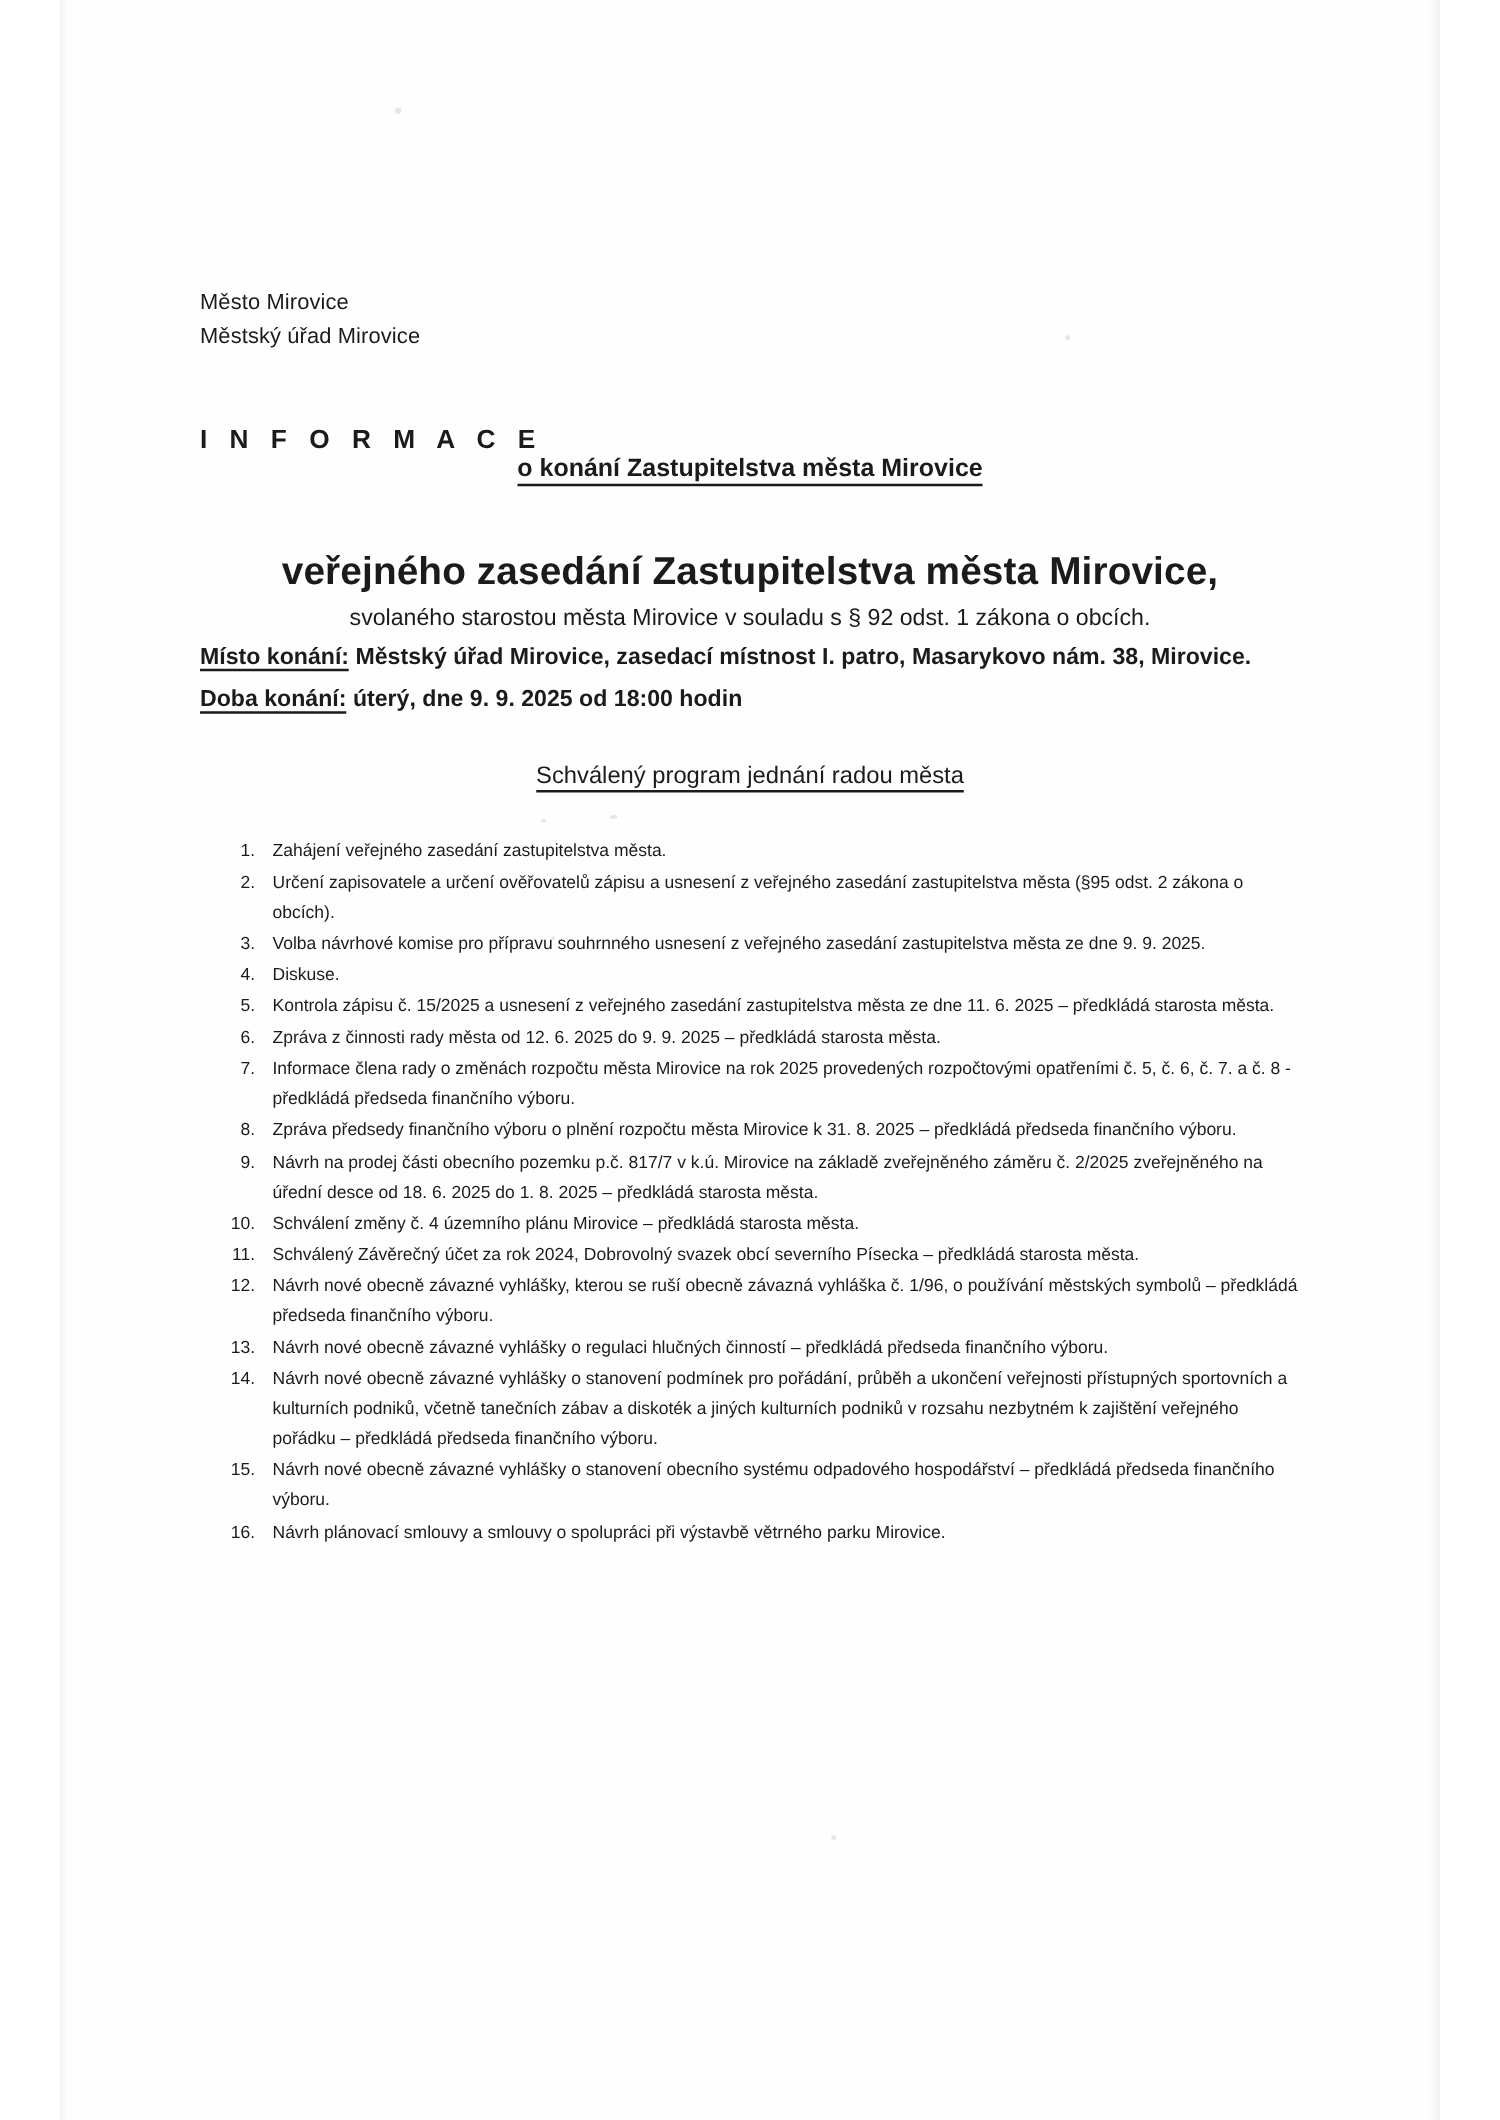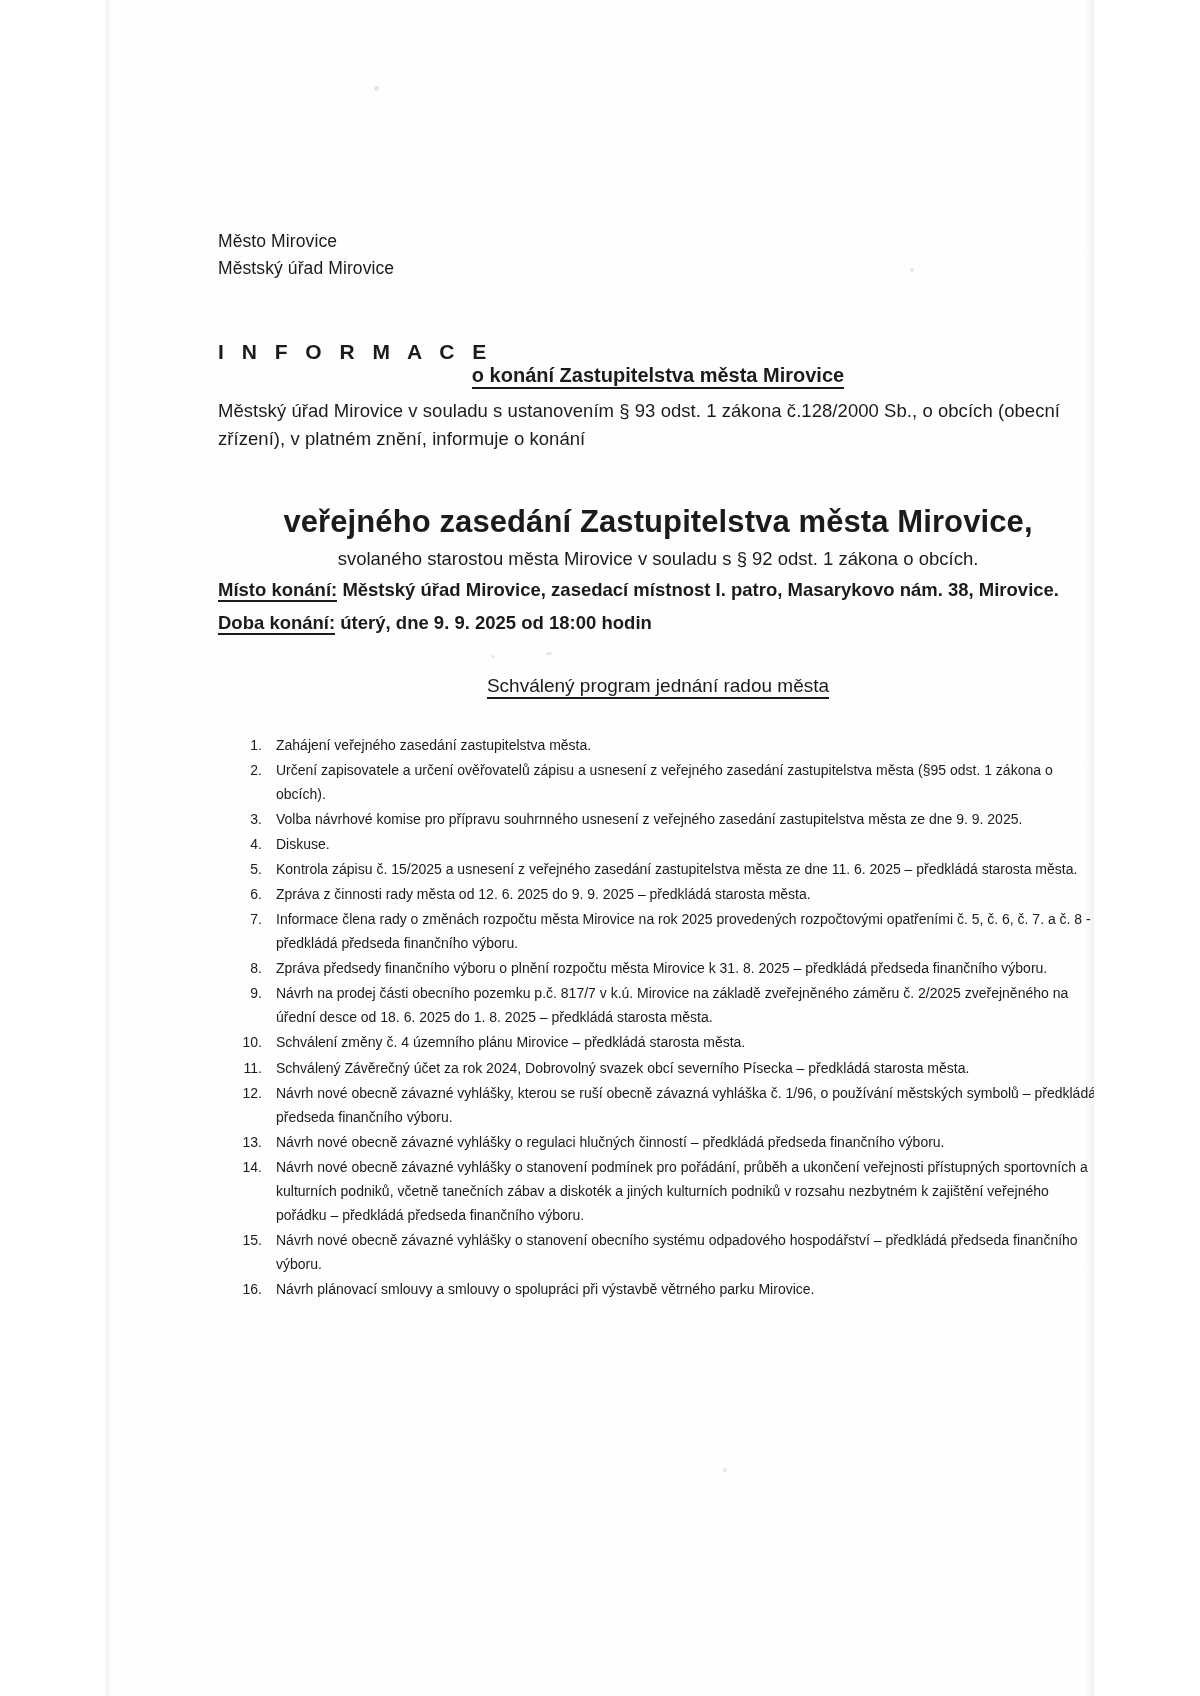--- a/index.html
+++ b/index.html
@@ -8,21 +8,21 @@
     padding: 0;
     background: #ffffff;
   }
   body {
     font-family: "Liberation Sans", sans-serif;
     color: #1b1b1b;
     -webkit-font-smoothing: antialiased;
   }
   .page {
     position: relative;
-    width: 988px;
+    width: 1104px;
     height: 1696px;
     margin: 0 auto;
     background: #fefefe;
     overflow: hidden;
   }
   
   .scan-edge-left {
     position: absolute;
     top: 0; left: 0;
     width: 6px; height: 100%;
@@ -158,21 +158,20 @@
       <div>Město Mirovice</div>
       <div>Městský úřad Mirovice</div>
     </div>
 
     <div class="informace">I N F O R M A C E</div>
 
     <div class="subtitle-underline">
       <span>o konání Zastupitelstva města Mirovice</span>
     </div>
 
-    <p class="intro">Městský úřad Mirovice v souladu s ustanovením § 93 odst. 1 zákona č.128/2000 Sb., o obcích (obecní zřízení), v platném znění, informuje o konání</p>
 
     <div class="main-heading">veřejného zasedání Zastupitelstva města Mirovice,</div>
 
     <div class="convened">svolaného starostou města Mirovice v souladu s § 92 odst. 1 zákona o obcích.</div>
 
     <div class="meta-line">
       <span class="lbl">Místo konání:</span>
       <span class="val">Městský úřad Mirovice, zasedací místnost I. patro, Masarykovo nám. 38, Mirovice.</span>
     </div>
 
@@ -180,21 +179,21 @@
       <span class="lbl">Doba konání:</span>
       <span class="val">úterý, dne 9. 9. 2025 od 18:00 hodin</span>
     </div>
 
     <div class="program-heading">
       <span>Schválený program jednání radou města</span>
     </div>
 
     <ol class="agenda">
         <li>Zahájení veřejného zasedání zastupitelstva města.</li>
-        <li>Určení zapisovatele a určení ověřovatelů zápisu a usnesení z veřejného zasedání zastupitelstva města (§95 odst. 1 zákona o obcích).</li>
+        <li>Určení zapisovatele a určení ověřovatelů zápisu a usnesení z veřejného zasedání zastupitelstva města (§95 odst. 2 zákona o obcích).</li>
         <li>Volba návrhové komise pro přípravu souhrnného usnesení z veřejného zasedání zastupitelstva města ze dne 9. 9. 2025.</li>
         <li>Diskuse.</li>
         <li>Kontrola zápisu č. 15/2025 a usnesení z veřejného zasedání zastupitelstva města ze dne 11. 6. 2025 – předkládá starosta města.</li>
         <li>Zpráva z činnosti rady města od 12. 6. 2025 do 9. 9. 2025 – předkládá starosta města.</li>
         <li>Informace člena rady o změnách rozpočtu města Mirovice na rok 2025 provedených rozpočtovými opatřeními č. 5, č. 6, č. 7. a č. 8 - předkládá předseda finančního výboru.</li>
         <li>Zpráva předsedy finančního výboru o plnění rozpočtu města Mirovice k 31. 8. 2025 – předkládá předseda finančního výboru.</li>
         <li>Návrh na prodej části obecního pozemku p.č. 817/7 v k.ú. Mirovice na základě zveřejněného záměru č. 2/2025 zveřejněného na úřední desce od 18. 6. 2025 do 1. 8. 2025 – předkládá starosta města.</li>
         <li>Schválení změny č. 4 územního plánu Mirovice – předkládá starosta města.</li>
         <li>Schválený Závěrečný účet za rok 2024, Dobrovolný svazek obcí severního Písecka – předkládá starosta města.</li>
         <li>Návrh nové obecně závazné vyhlášky, kterou se ruší obecně závazná vyhláška č. 1/96, o používání městských symbolů – předkládá předseda finančního výboru.</li>

